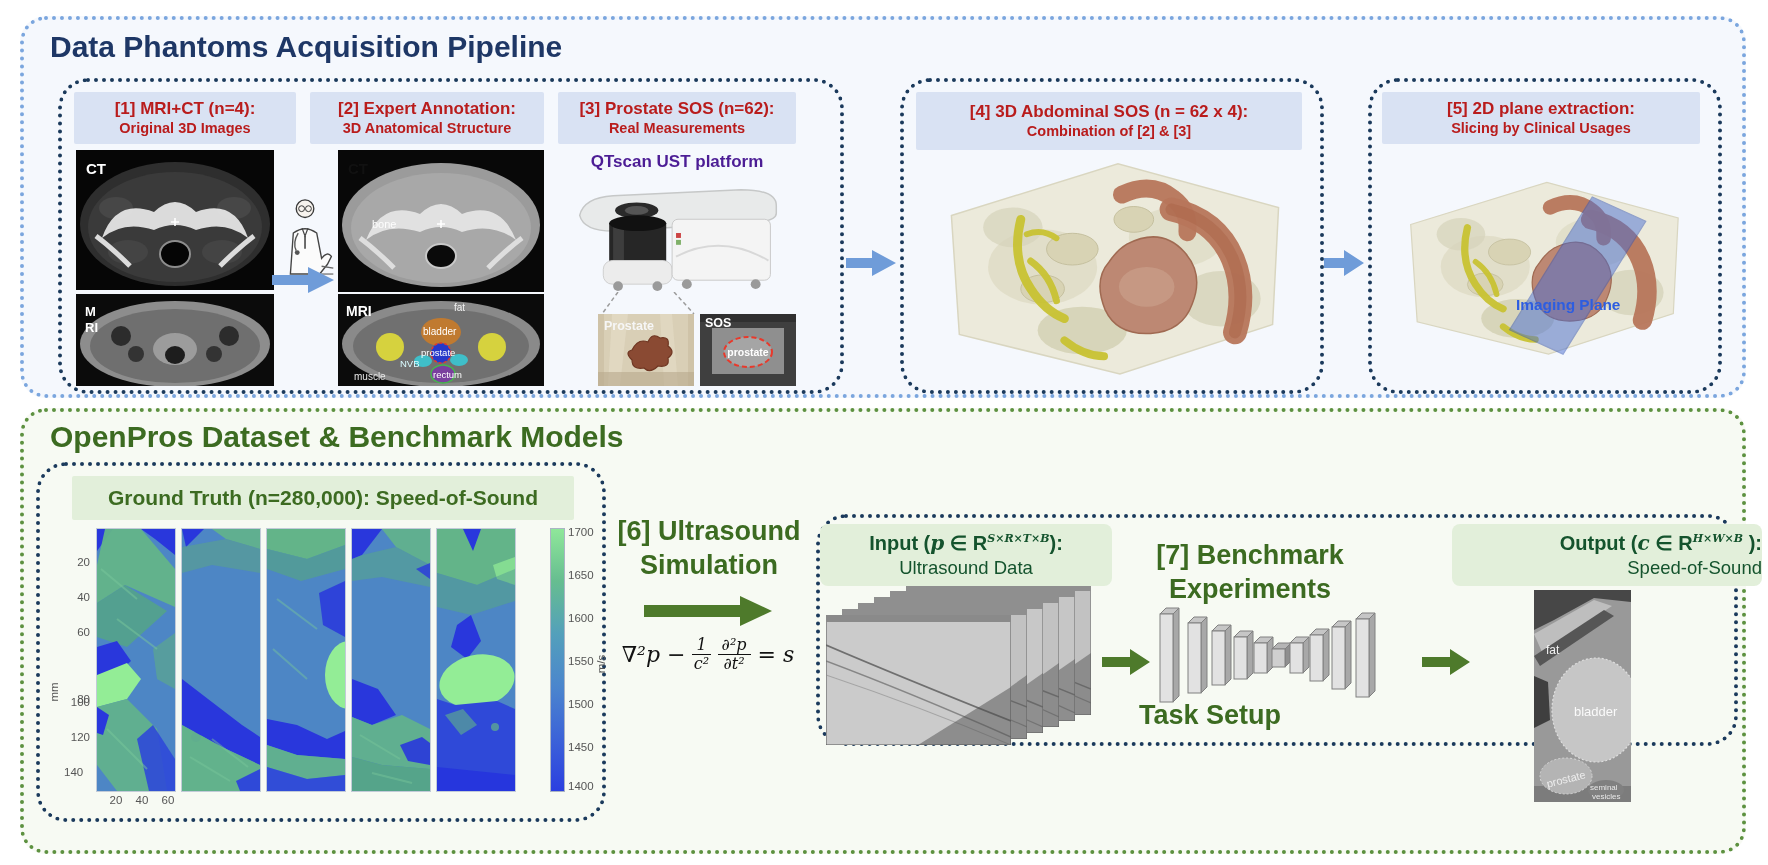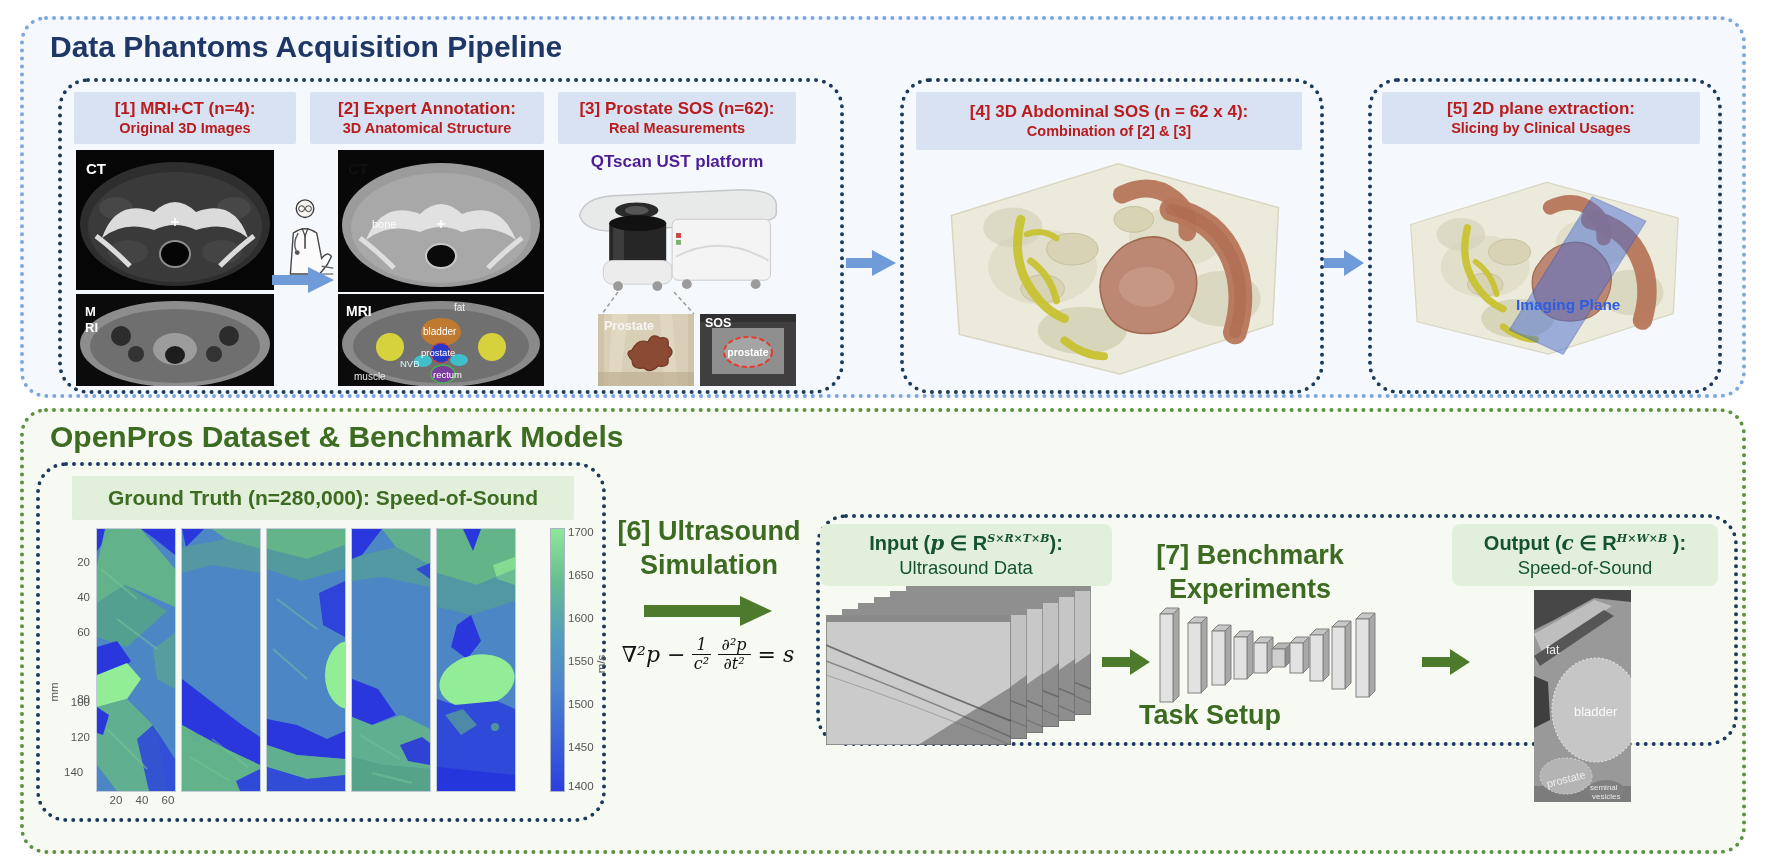--- a/index.html
+++ b/index.html
@@ -456,21 +456,21 @@
         <rect x="198" y="17" width="13" height="78" fill="#e2e2e2"></rect>
     </g>
   </svg>
 
   <svg class="abs" style="left:1422px;top:648px;" width="48" height="28" viewBox="0 0 48 28">
     <polygon points="0,9 28,9 28,1 48,14 28,27 28,19 0,19" fill="#4e7a2b"></polygon>
   </svg>
 
   <div class="abs green-big" style="left:1090px;top:700px;width:240px;">Task Setup</div>
 
-  <div class="abs ghead" style="left:1452px;top:524px;width:266px;height:62px;z-index:2;">
+  <div class="abs ghead" style="left:1452px;top:524px;width:310px;height:62px;z-index:2;text-align:right;">
     <div class="l1"><span>Output (</span><i>c</i><span> ∈ R</span><sup>H×W×B</sup><span> ):</span></div>
     <div class="l2">Speed-of-Sound</div>
   </div>
 
   <svg class="abs" style="left:1534px;top:590px;z-index:3;" width="97" height="212" viewBox="0 0 97 212">
     <rect width="97" height="212" fill="#999999"></rect>
     <path d="M0,0 H97 V12 L60,8 L20,30 L0,40 Z" fill="#474747"></path>
     <polygon points="0,44 60,10 78,16 8,62" fill="#c2c2c2" opacity="0.9"></polygon>
     <polygon points="0,66 70,20 80,26 6,76" fill="#565656"></polygon>
     <polygon points="0,86 14,92 16,130 0,138" fill="#3f3f3f"></polygon>

